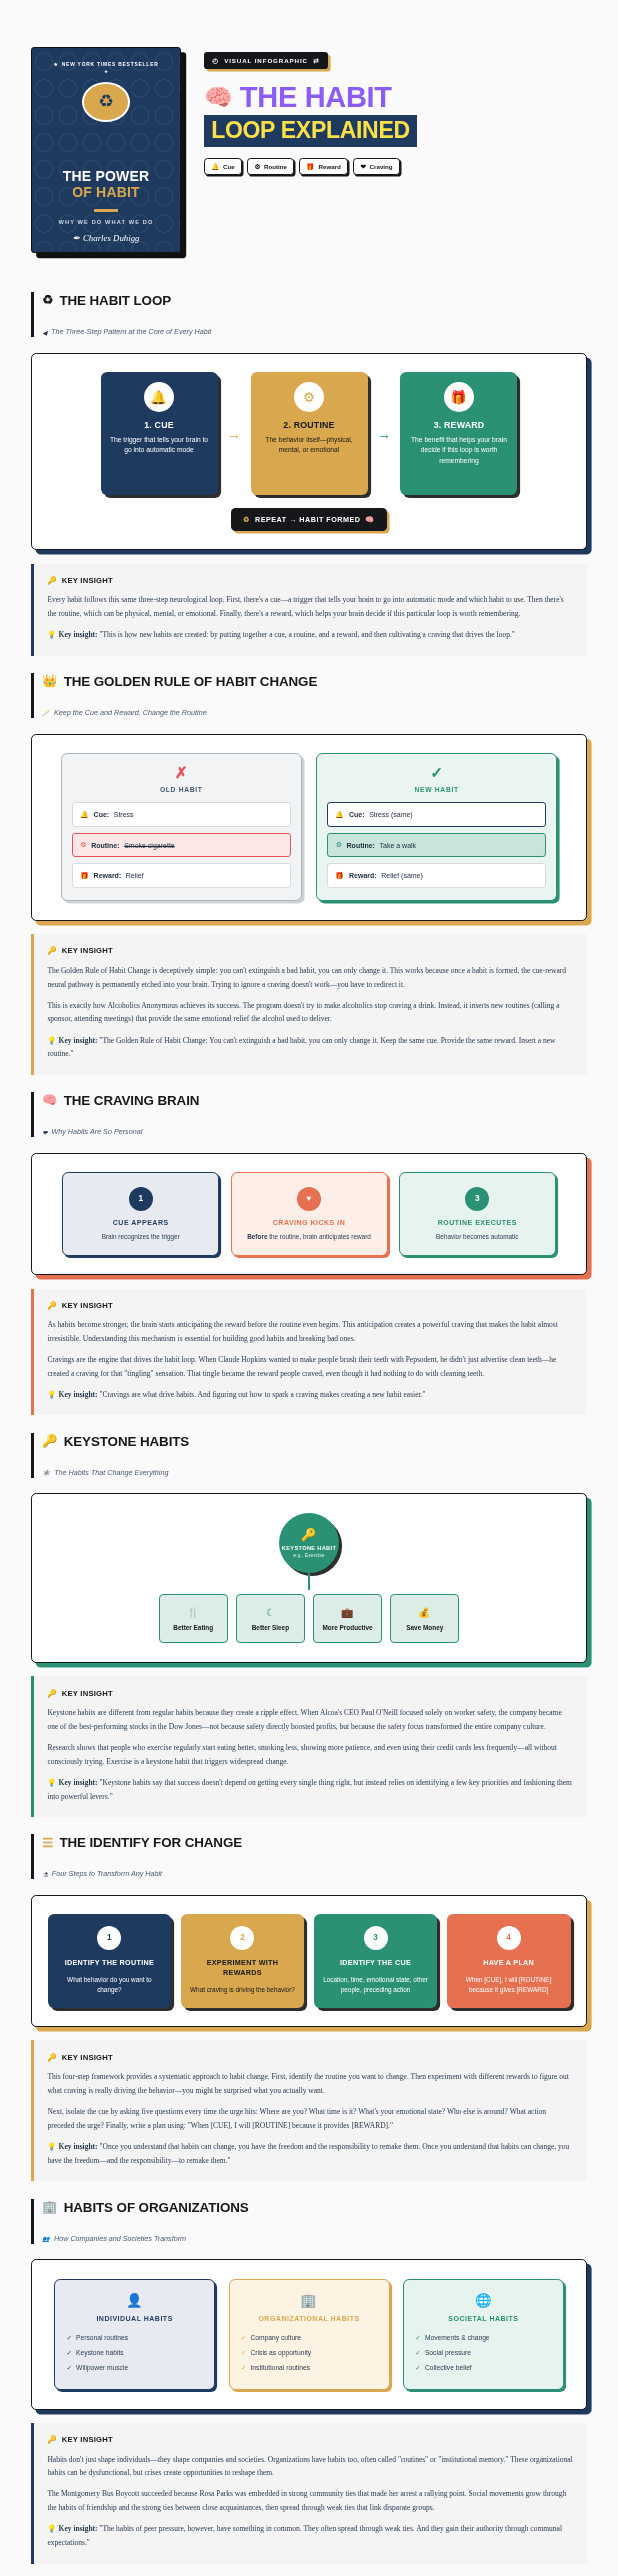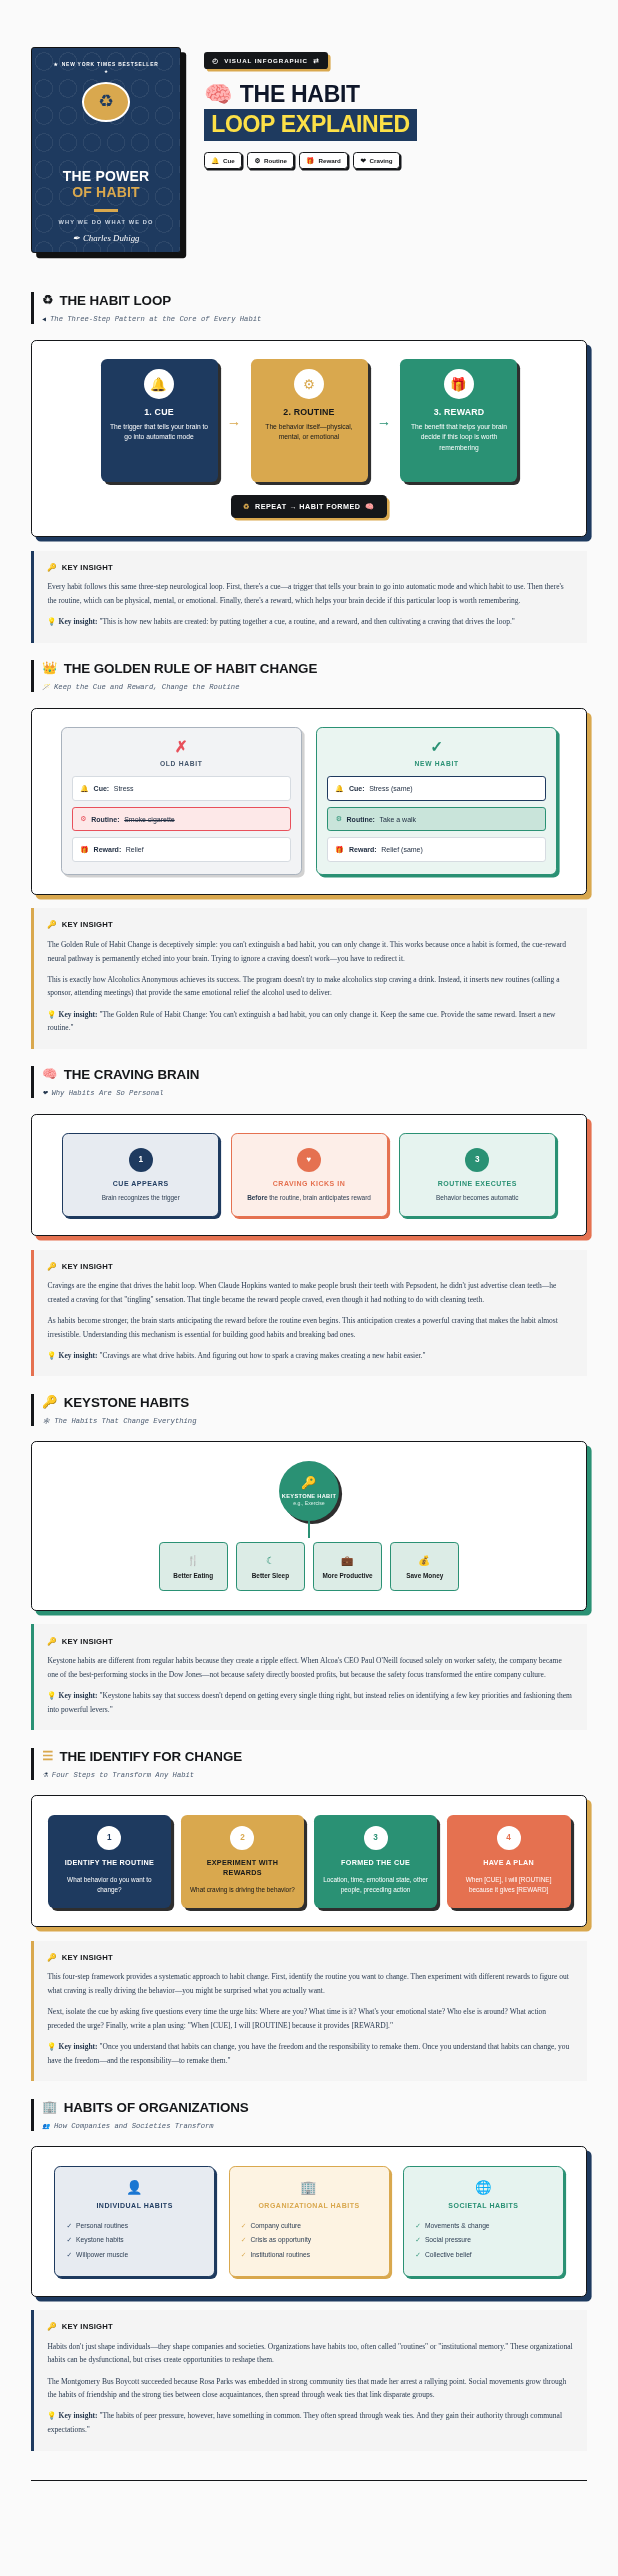--- a/index.html
+++ b/index.html
@@ -51,21 +51,21 @@
   .heroright{flex:1;padding-top:5.2px;}
   .badge{
     display:inline-flex;align-items:center;gap:5.2px;
     background:#15171a;color:#fff;font-size:6.2px;font-weight:bold;letter-spacing:0.9px;
     padding:4.6px 8.2px;border-radius:3.1px;box-shadow:2.6px 2.6px 0 #d9a84e;
   }
   .badge .ic{color:#fff;font-size:6.7px;display:inline-flex;}
   .h1wrap{margin-top:13.4px;}
   .h1line1{display:flex;align-items:center;gap:7.2px;}
   .brain-ic{color:#1e3a5f;font-size:23px;line-height:1;}
-  .h1a{font-size:23px;font-weight:bold;letter-spacing:-0.3px;color:#0f172a;line-height:1;}
+  .h1a{font-size:29px;font-weight:bold;letter-spacing:-0.3px;color:#8b5cf6;line-height:1;}
   .h1b{
     display:inline-block;background:#1e3a5f;color:#fde047;
     font-size:23px;font-weight:bold;letter-spacing:-0.3px;line-height:1;
     padding:4.1px 7.2px 5.2px 7.2px;margin-top:3.1px;
   }
   .lede{
     border-left:2.6px solid #d9a84e;padding:2.1px 0 2.1px 8.2px;margin-top:11.3px;
     font-family:"Liberation Serif",serif;font-style:italic;font-size:8.8px;line-height:1.6;color:#22354d;max-width:361px;
   }
   .lede .bulb{color:#d9a84e;font-style:normal;margin-right:2.1px;}
@@ -76,21 +76,21 @@
     padding:3.1px 6.2px;font-size:6.2px;font-weight:bold;color:#15171a;
     box-shadow:1.5px 1.5px 0 #15171a;
   }
   .chip .ci{font-size:6.7px;}
 
   
   .section{padding:17.5px 0 0 0;}
   .sec-head{border-left:3.1px solid #15171a;padding:1px 0 1px 8.2px;margin-bottom:15.5px;}
   .sec-title{display:flex;align-items:center;gap:6.2px;font-size:13.4px;font-weight:bold;letter-spacing:-0.1px;color:#15171a;}
   .sec-title .si{font-size:12.4px;line-height:1;}
-  .sec-sub{margin-top:7px;font-family:Liberation Mono, monospace;font-style:italic;font-size:7.2px;color:#4b5b70;display:flex;align-items:flex-end;gap:4.1px;}
+  .sec-sub{margin-top:19px;font-family:Liberation Sans, sans-serif;font-style:italic;font-size:7.2px;color:#4b5b70;display:flex;align-items:flex-end;gap:4.1px;}
   .sec-sub .ssi{font-size:6.2px;color:#22354d;}
 
   .panel{
     background:#fff;border:1.5px solid #15171a;border-radius:5.2px;
     padding:18.5px 15.5px;box-shadow:4.6px 4.6px 0 var(--sh,#15171a);
   }
 
   
   .looprow{display:flex;align-items:center;justify-content:center;gap:9.3px;}
   .loopcard{
@@ -423,22 +423,22 @@
             <div class="sd">Behavior becomes automatic</div>
           </div>
         </div>
       </div>
 
       <div class="ki" style="--kc:#e57150">
         <div class="ki-h">
             <span class="ki-ic">🔑</span>
           <span>KEY INSIGHT</span>
           </div>
+        <p>As habits become stronger, the brain starts anticipating the reward before the routine even begins. This anticipation creates a powerful craving that makes the habit almost irresistible. Understanding this mechanism is essential for building good habits and breaking bad ones.</p>
         <p>Cravings are the engine that drives the habit loop. When Claude Hopkins wanted to make people brush their teeth with Pepsodent, he didn't just advertise clean teeth—he created a craving for that "tingling" sensation. That tingle became the reward people craved, even though it had nothing to do with cleaning teeth.</p>
-        <p>As habits become stronger, the brain starts anticipating the reward before the routine even begins. This anticipation creates a powerful craving that makes the habit almost irresistible. Understanding this mechanism is essential for building good habits and breaking bad ones.</p>
         <p class="quote">
           <span class="qb">💡</span>
           <b>Key insight:</b>
           <span>"Cravings are what drive habits. And figuring out how to spark a craving makes creating a new habit easier."</span>
         </p>
       </div>
     </div>
 
     <div class="section">
       <div class="sec-head">
@@ -480,20 +480,21 @@
           </div>
         </div>
       </div>
 
       <div class="ki" style="--kc:#2a9174">
         <div class="ki-h">
             <span class="ki-ic">🔑</span>
           <span>KEY INSIGHT</span>
           </div>
         <p>Keystone habits are different from regular habits because they create a ripple effect. When Alcoa's CEO Paul O'Neill focused solely on worker safety, the company became one of the best-performing stocks in the Dow Jones—not because safety directly boosted profits, but because the safety focus transformed the entire company culture.</p>
+        <p>Research shows that people who exercise regularly start eating better, smoking less, showing more patience, and even using their credit cards less frequently—all without consciously trying. Exercise is a keystone habit that triggers widespread change.</p>
         <p class="quote">
           <span class="qb">💡</span>
           <b>Key insight:</b>
           <span>"Keystone habits say that success doesn't depend on getting every single thing right, but instead relies on identifying a few key priorities and fashioning them into powerful levers."</span>
         </p>
       </div>
     </div>
 
     <div class="section">
       <div class="sec-head">
@@ -514,21 +515,21 @@
             <div class="ft">IDENTIFY THE ROUTINE</div>
             <div class="fd">What behavior do you want to change?</div>
           </div>
           <div class="fw f2">
             <div class="fc">2</div>
             <div class="ft">EXPERIMENT WITH REWARDS</div>
             <div class="fd">What craving is driving the behavior?</div>
           </div>
           <div class="fw f3">
             <div class="fc">3</div>
-            <div class="ft">FORMED THE CUE</div>
+            <div class="ft">IDENTIFY THE CUE</div>
             <div class="fd">Location, time, emotional state, other people, preceding action</div>
           </div>
           <div class="fw f4">
             <div class="fc">4</div>
             <div class="ft">HAVE A PLAN</div>
             <div class="fd">When [CUE], I will [ROUTINE] because it gives [REWARD]</div>
           </div>
         </div>
       </div>
 

